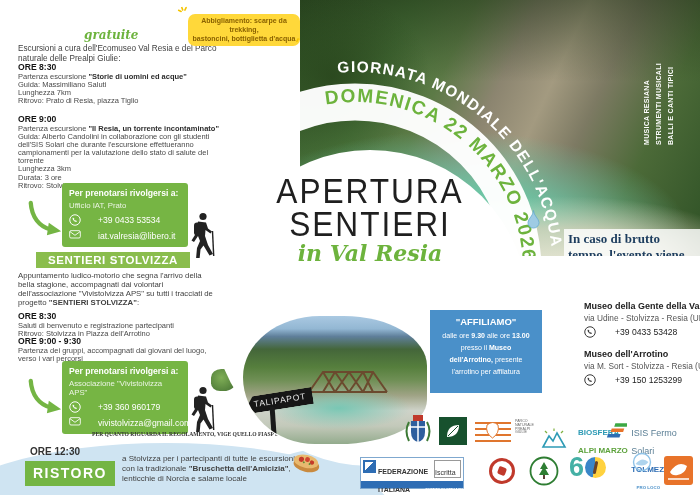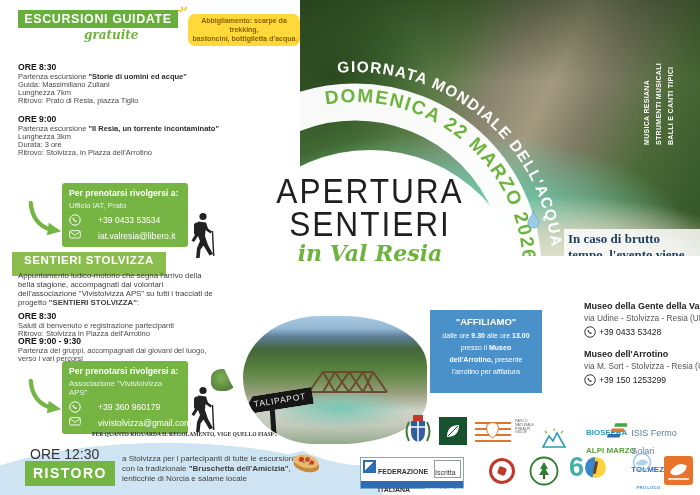--- a/index.html
+++ b/index.html
@@ -24,29 +24,29 @@
 .cicn{width:12px;height:12px;flex:0 0 auto;color:#fff}
 #cbox1{left:62px;top:183px}
 #cbox2{left:62px;top:361px}
 .arrow{width:38px;height:38px}
 #arrow1{left:26px;top:200px}
 #arrow2{left:26px;top:378px}
 .hiker{width:30px}
 #hiker1{left:187px;top:212px}
 #hiker2{left:187px;top:386px}
 #foliage{left:211px;top:369px;width:26px;height:22px;border-radius:45% 55% 60% 40%;background:radial-gradient(circle at 40% 40%,#7fae56,#3f6b2f)}
-#lh2{left:12px;top:252px;width:154px;height:24px;background:#8abd4d;color:#fff;font-weight:bold;font-size:11.5px;letter-spacing:.6px;text-align:center;line-height:16px}
+#lh2{left:36px;top:252px;width:154px;height:16px;background:#8abd4d;color:#fff;font-weight:bold;font-size:11.5px;letter-spacing:.6px;text-align:center;line-height:16px}
 #lintro2{left:18px;top:272px;width:198px;font-size:7.8px;line-height:1.15;color:#3f3f3f}
 #prog1{left:18px;top:311px;width:200px}
 #prog2{left:18px;top:336px;width:190px}
 #regul{left:92px;top:431px;font-family:"Liberation Serif",serif;font-weight:bold;color:#333;font-size:9px;transform:scale(.62);transform-origin:0 0;white-space:nowrap}
 
 #bluewave{left:-60px;top:443px;width:452px;height:140px;background:#cfe4f2;border-radius:50%}
 #bluewave2{left:255px;top:450px;width:120px;height:90px;background:#cfe4f2;border-radius:50%}
-#ore1230{left:30px;top:446px;font-weight:normal;font-size:14px;color:#333}
+#ore1230{left:30px;top:446px;font-weight:bold;font-size:10px;color:#333}
 #ristorobox{left:25px;top:461px;width:90px;height:25px;background:#74b544;color:#fff;font-weight:bold;font-size:14px;letter-spacing:1.5px;text-align:center;line-height:25px}
 #ristorotext{left:122px;top:454px;width:182px;font-size:8px;line-height:1.25;color:#3f3f3f}
 #bruschetta{left:292px;top:451px;width:30px;height:22px;transform:rotate(12deg)}
 
 #badge{left:188px;top:14px;width:112px;background:#ffd83a;border-radius:7px;padding:3px 4px;text-align:center}
 #badge div{font-weight:bold;font-size:7px;color:#8a6200;line-height:1.25}
 .spark{width:10px;height:10px}
 #spark1{left:177px;top:3px;transform:rotate(-20deg)}
 #spark2{left:296px;top:36px;transform:rotate(160deg)}
 
@@ -68,35 +68,35 @@
 
 #rheading{left:458px;top:277px;font-size:11px;color:#4a90c9;white-space:nowrap}
 #affbox{left:430px;top:310px;width:112px;height:83px;background:#4a90c9;color:#fff;text-align:center;padding-top:6px}
 #affbox .at{font-weight:bold;font-size:9.5px;margin-bottom:4px}
 #affbox .al{font-size:8px;line-height:1.5;white-space:nowrap;transform:scale(.88);transform-origin:center top}
 .museum{left:584px;width:116px;color:#222}
 #museum1{top:301px}
 #museum2{top:349px}
 .mname{font-weight:bold;font-size:9px;white-space:nowrap}
 .maddr{font-size:8.3px;color:#555;margin-top:2px;white-space:nowrap}
-.mphone{display:flex;align-items:center;gap:3px;font-size:8.6px;margin-top:3px;color:#222}
+.mphone{display:flex;align-items:center;gap:19px;font-size:8.6px;margin-top:3px;color:#222}
 .mphone .cicn{color:#333}
 
 #tblob{left:243px;top:316px;width:184px;height:128px;overflow:hidden;border-radius:48% 52% 55% 45% / 55% 45% 40% 60%;background:
  radial-gradient(80px 24px at 52% 72%,#79c7b4 0%,rgba(121,199,180,0) 90%),
  linear-gradient(180deg,#aac9e2 0%,#93b7d3 10%,#5f7f9a 16%,#44663a 26%,#567f3d 40%,#6f8f55 50%,#9fa385 62%,#cfd3c9 74%,#c3c9ba 86%,#93ab8d 100%)}
 #bridge{position:absolute;left:62px;top:50px;width:86px;height:30px}
 #signpost{position:absolute;left:4px;top:76px;width:66px;height:17px;background:#161616;color:#e6e6e6;font-size:8.5px;letter-spacing:.8px;line-height:17px;text-align:center;transform:rotate(-9deg);clip-path:polygon(10% 0,100% 0,100% 100%,10% 100%,0 50%)}
 #signpole{position:absolute;left:28px;top:91px;width:5px;height:40px;background:#1a1a1a;transform:rotate(-4deg)}
 
 .micro{display:inline-block;transform-origin:0 0;color:#666}
 #coat{left:403px;top:414px;width:30px;height:33px}
 #ecomuseo{left:439px;top:417px;width:28px;height:28px}
 #parco{left:473px;top:419px;display:flex;gap:2px;align-items:flex-start}
-#biosfera{left:541px;top:421px;display:flex;gap:19px;align-items:center}
+#biosfera{left:541px;top:421px;display:flex;gap:11px;align-items:center}
 #biosfera .b1{color:#2e9bb5;font-weight:bold;font-size:8px;transform:scale(.78);transform-origin:0 0;line-height:1.1}
 #biosfera .b2{color:#5da23c;font-weight:bold;font-size:8px;transform:scale(.78);transform-origin:0 0;line-height:1.1}
 #isis{left:606px;top:422px;display:flex;gap:4px;align-items:flex-start}
 #isisname{color:#5b7f95;font-size:9px}
 #isiscity{color:#2e6db4;font-weight:bold;font-size:8px;transform:scale(.72);transform-origin:0 0}
 #fiasp{left:360px;top:457px;width:104px;height:32px;border:1px solid #7fa8cf;background:#fff}
 #fiasp .frow{display:flex;gap:2px;padding:2px}
 #fiaspsq{width:13px;height:13px;background:#2e6db4;position:relative;flex:0 0 auto}
 #fiaspsq::after{content:"";position:absolute;left:2px;top:2px;width:9px;height:9px;background:linear-gradient(135deg,#fff 45%,#2e6db4 45%)}
 .ftxt{font-size:7px;line-height:1.15;width:120px;transform:scale(.5);transform-origin:0 0;color:#333}
@@ -116,34 +116,35 @@
 #orangelogo{left:664px;top:456px;width:29px;height:29px}
 </style>
 </head>
 <body>
 
 <div class="flyer">
 
   <div id="bluewave" class="abs"></div>
   <div id="bluewave2" class="abs"></div>
 
-  <div id="lh1" class="abs">ESCURSIONI GUIDATE</div>
   <div id="lsub" class="abs script">gratuite</div>
+  <div id="lintro" class="abs">Escursioni a cura dell'Ecomuseo Val Resia e del Parco naturale delle Prealpi Giulie:</div>
 
   <div id="exc1" class="abs">
     <div class="ore">ORE 8:30</div>
     <div class="det"><span>Partenza escursione </span><b>"Storie di uomini ed acque"</b></div>
-    <div class="det">Guida: Massimiliano Zuliani</div>
+    <div class="det">Guida: Massimiliano Saluti</div>
     <div class="det">Lunghezza 7km</div>
     <div class="det">Ritrovo: Prato di Resia, piazza Tiglio</div>
   </div>
 
   <div id="exc2" class="abs">
     <div class="ore">ORE 9:00</div>
     <div class="det"><span>Partenza escursione </span><b>"Il Resia, un torrente incontaminato"</b></div>
+    <div class="det">Guida: Alberto Candolini in collaborazione con gli studenti dell'SIS Solari che durante l'escursione effettueranno campionamenti per la valutazione dello stato di salute del torrente</div>
     <div class="det">Lunghezza 3km</div>
     <div class="det">Durata: 3 ore</div>
     <div class="det">Ritrovo: Stolvizza, in Piazza dell'Arrotino</div>
   </div>
 
   <div id="arrow1" class="abs arrow">
     <svg viewBox="0 0 40 40">
         <path d="M5 3 C 6 18, 14 28, 26 31" fill="none" stroke="#74b544" stroke-width="4.5" stroke-linecap="round"></path>
         <path d="M24 24 L37 33 L22 37 Z" fill="#74b544"></path>
       </svg>

